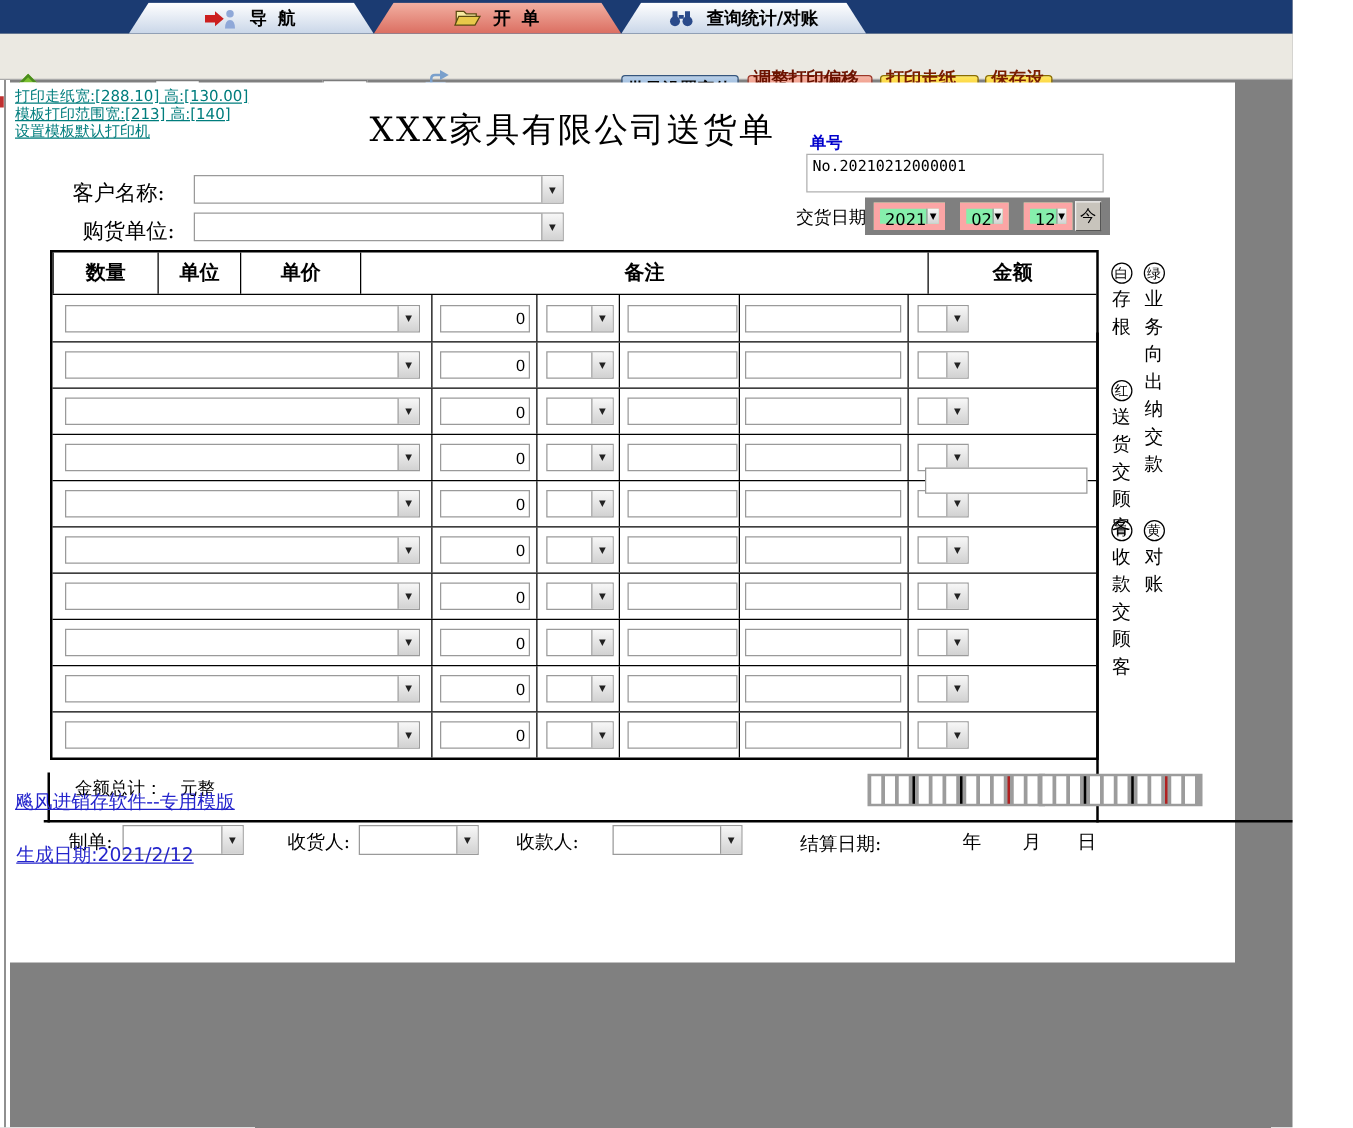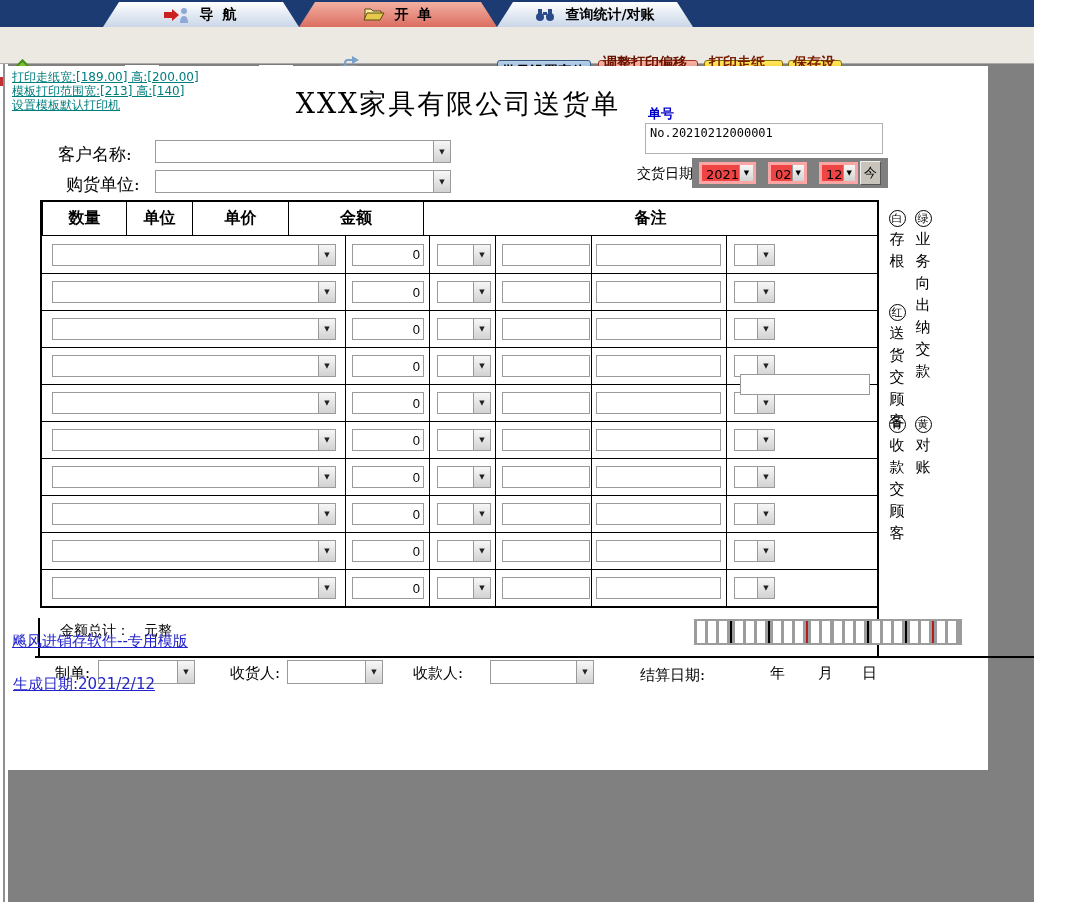--- a/index.html
+++ b/index.html
@@ -46,21 +46,21 @@
   .slink { display:block; color:#007d7d; font-size:12px; line-height:14px; text-decoration:underline; cursor:pointer; white-space:nowrap; }
   #links { position:absolute; left:4px; top:4px; }
   #title { position:absolute; left:220px; top:20px; width:460px; text-align:center; font-size:27px;
            font-family:"DejaVu Serif",serif; color:#000; letter-spacing:2px; white-space:nowrap; }
   #orderno-label { position:absolute; left:640px; top:39px; font-size:13px; color:#0000cc; font-weight:600; }
   #orderno-box { position:absolute; left:637px; top:57px; width:238px; height:31px; border:1px solid #b0b0b0;
                  background:#fff; font-family:"DejaVu Sans Mono",monospace; font-size:12px; padding:2px 4px;
                  resize:none; overflow:hidden; }
   #ddate-label { position:absolute; left:629px; top:99px; font-size:14px; color:#000; }
   #date-panel { position:absolute; left:684px; top:92px; width:196px; height:30px; background:#7f7f7f; }
-  .dcombo { position:absolute; top:4px; height:22px; background:#ef4444; border:3px solid #fca5a5; display:flex; cursor:pointer; }
+  .dcombo { position:absolute; top:4px; height:22px; background:#86efac; border:5px solid #fca5a5; display:flex; cursor:pointer; }
   .dcombo .cv { flex:1; font-size:13px; padding:2px 0 0 4px; }
   #dc-year  { left:7px;   width:57px; }
   #dc-month { left:76px;  width:39px; }
   #dc-day   { left:127px; width:39px; }
   #btn-today { position:absolute; left:168px; top:3px; width:21px; height:24px; background:#c8c4bc;
                border:1px solid #f0f0f0; border-right-color:#555; border-bottom-color:#555;
                font-size:13px; color:#000; display:flex; align-items:center; justify-content:center; cursor:pointer; }
   .flabel { position:absolute; font-size:17px; color:#000; font-family:"DejaVu Serif",serif; white-space:nowrap; }
   #cust-combo  { position:absolute; left:147px; top:74px;  width:296px; height:23px; }
   #buyer-combo { position:absolute; left:147px; top:104px; width:296px; height:23px; }
@@ -174,21 +174,21 @@
     <div class="btn" id="btn-adj">调整打印偏移说明</div>
     <div class="btn" id="btn-paper">打印走纸设置</div>
     <div class="btn" id="btn-save">保存设置</div>
   </div>
 
   <div id="left-strip"></div>
   <div id="red-mark"></div>
 
   <div id="form">
     <div id="links">
-      <a class="slink">打印走纸宽:[189.00] 高:[200.00]</a>
+      <a class="slink">打印走纸宽:[288.10] 高:[130.00]</a>
       <a class="slink">模板打印范围宽:[213] 高:[140]</a>
       <a class="slink">设置模板默认打印机</a>
     </div>
 
     <div id="title">XXX家具有限公司送货单</div>
 
     <div id="orderno-label">单号</div>
     <textarea id="orderno-box" spellcheck="false" style="">No.20210212000001</textarea>
 
     <div id="ddate-label">交货日期</div>
@@ -217,22 +217,22 @@
     <div class="combo" id="buyer-combo">
       <span class="cv"></span>
         <span class="cb">▼</span>
     </div>
 
     <div id="tbl">
       <div class="hrow">
         <div class="cell c2 hcell">数量</div>
         <div class="cell c3 hcell">单位</div>
         <div class="cell c4 hcell">单价</div>
+        <div class="cell c6 hcell">备注</div>
         <div class="cell c5 hcell">金额</div>
-        <div class="cell c6 hcell">备注</div>
       </div>
       <div id="tbody">
   <div class="drow">
     <div class="cell c1">
       <div class="combo grow">
         <span class="cv"></span>
                 <span class="cb">▼</span>
       </div>
     </div>
     <div class="cell c2">

